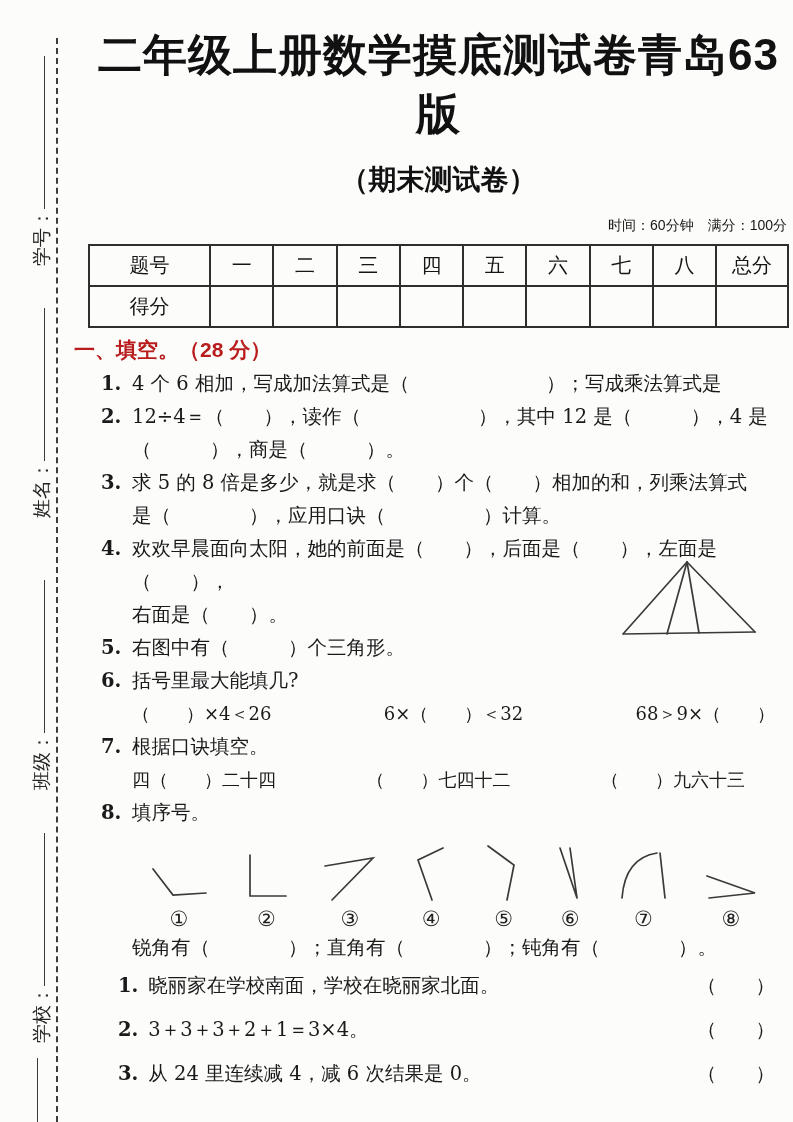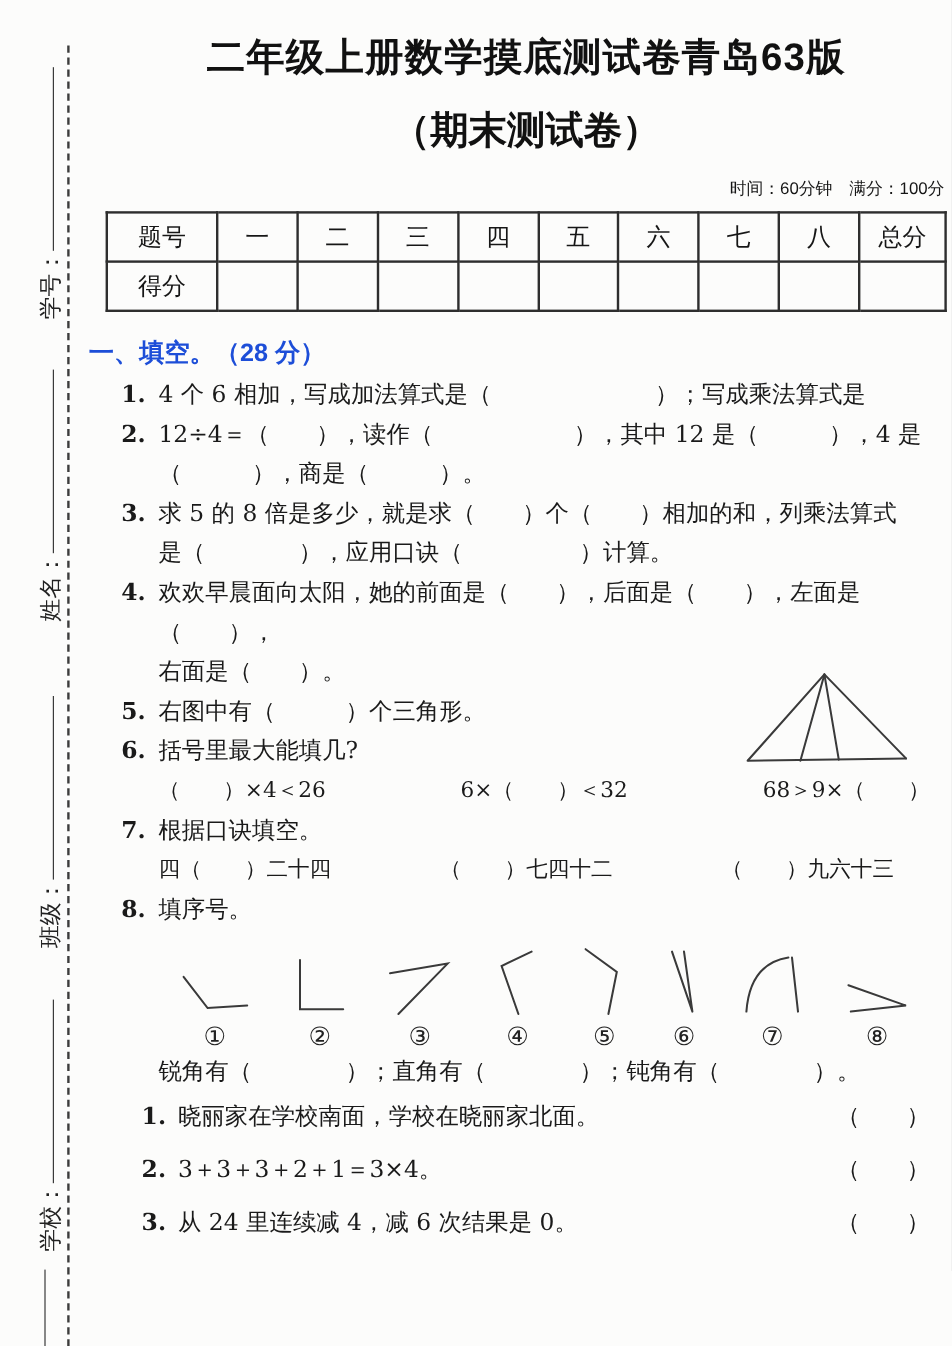--- a/index.html
+++ b/index.html
@@ -26,48 +26,48 @@
   }
   .side-extra-line {
     position:absolute; left:37px; top:1058px; height:64px; width:0;
     border-left:1.6px solid #3a3a3a;
   }
   
   .content { position:absolute; left:88px; top:0; width:701px; }
   .title {
     margin-top:26px; text-align:center;
     font-family:"Liberation Sans","DejaVu Sans",sans-serif;
-    font-weight:900; font-size:32px; letter-spacing:1px; color:#111;
+    font-weight:900; font-size:44px; letter-spacing:1px; color:#111;
   }
   .subtitle {
     margin-top:17px; text-align:center;
     font-family:"Liberation Sans","DejaVu Sans",sans-serif;
-    font-weight:900; font-size:32px; color:#111;
+    font-weight:900; font-size:28px; color:#111;
   }
   .meta {
     margin-top:18px; text-align:right; padding-right:2px;
     font-family:"Liberation Sans","DejaVu Sans",sans-serif;
     font-size:14px; color:#161616;
   }
   
   table.score {
     margin-top:9px; width:100%; border-collapse:collapse;
     font-family:"Liberation Sans","DejaVu Sans",sans-serif;
     font-size:20px; color:#161616;
   }
   table.score td {
     border:2px solid #2e2e2e; text-align:center; height:41px; padding:0;
   }
-  td.c-first { width:92px; }
+  td.c-first { width:121px; }
   td.c-last  { width:72px; }
   
   .sec-heading {
-    margin-top:18px; margin-left:-14px;
-    font-family:"Liberation Sans","DejaVu Sans",sans-serif;
-    font-weight:bold; font-size:21px; color:#1d4ed8; line-height:34px;
+    margin-top:5px; margin-left:-14px;
+    font-family:"Liberation Sans","DejaVu Sans",sans-serif;
+    font-weight:bold; font-size:21px; color:#b91c1c; line-height:34px;
   }
   .q { position:relative; padding-left:44px; font-size:19.5px; line-height:33px; color:#1a1a1a; }
   .qnum {
     position:absolute; left:13px; top:0; font-weight:bold;
     font-family:"DejaVu Serif","Liberation Serif",serif;
   }
   .qline { min-height:33px; }
   .expr-row { display:flex; justify-content:space-between; padding-left:44px; padding-right:14px;
               font-size:18px; line-height:33px; color:#1a1a1a; }
   .expr-row.kou { padding-right:44px; }

